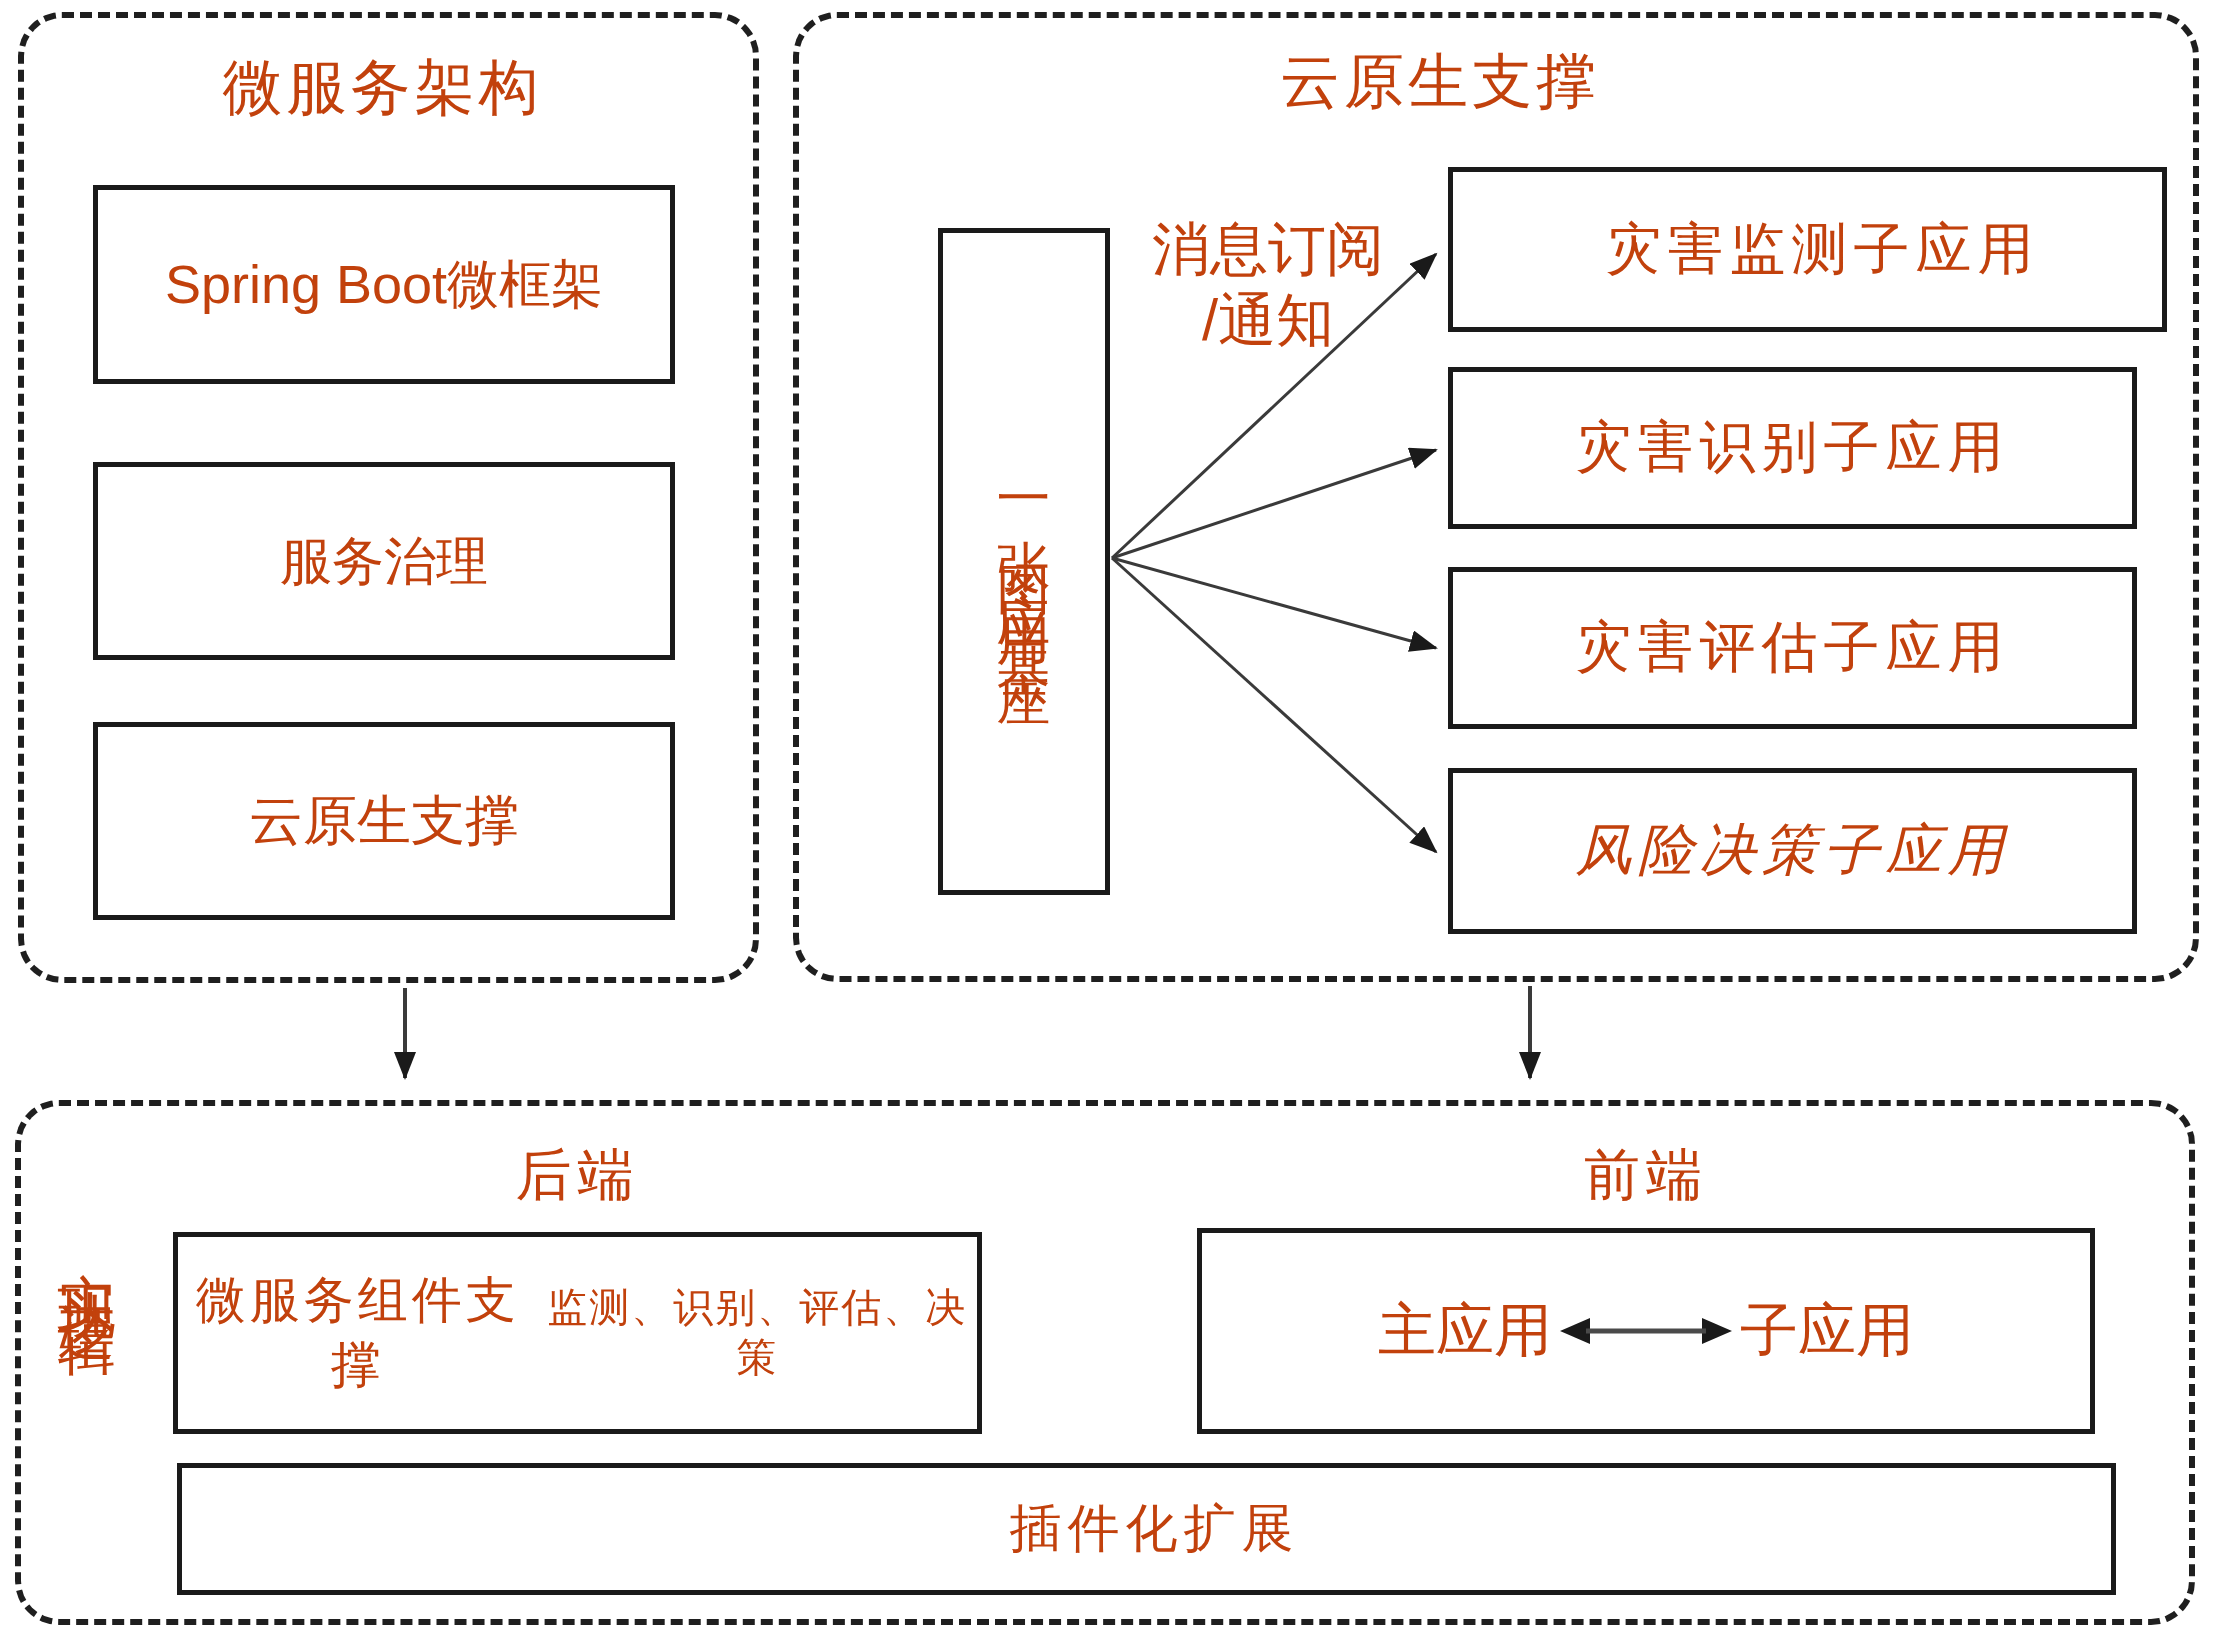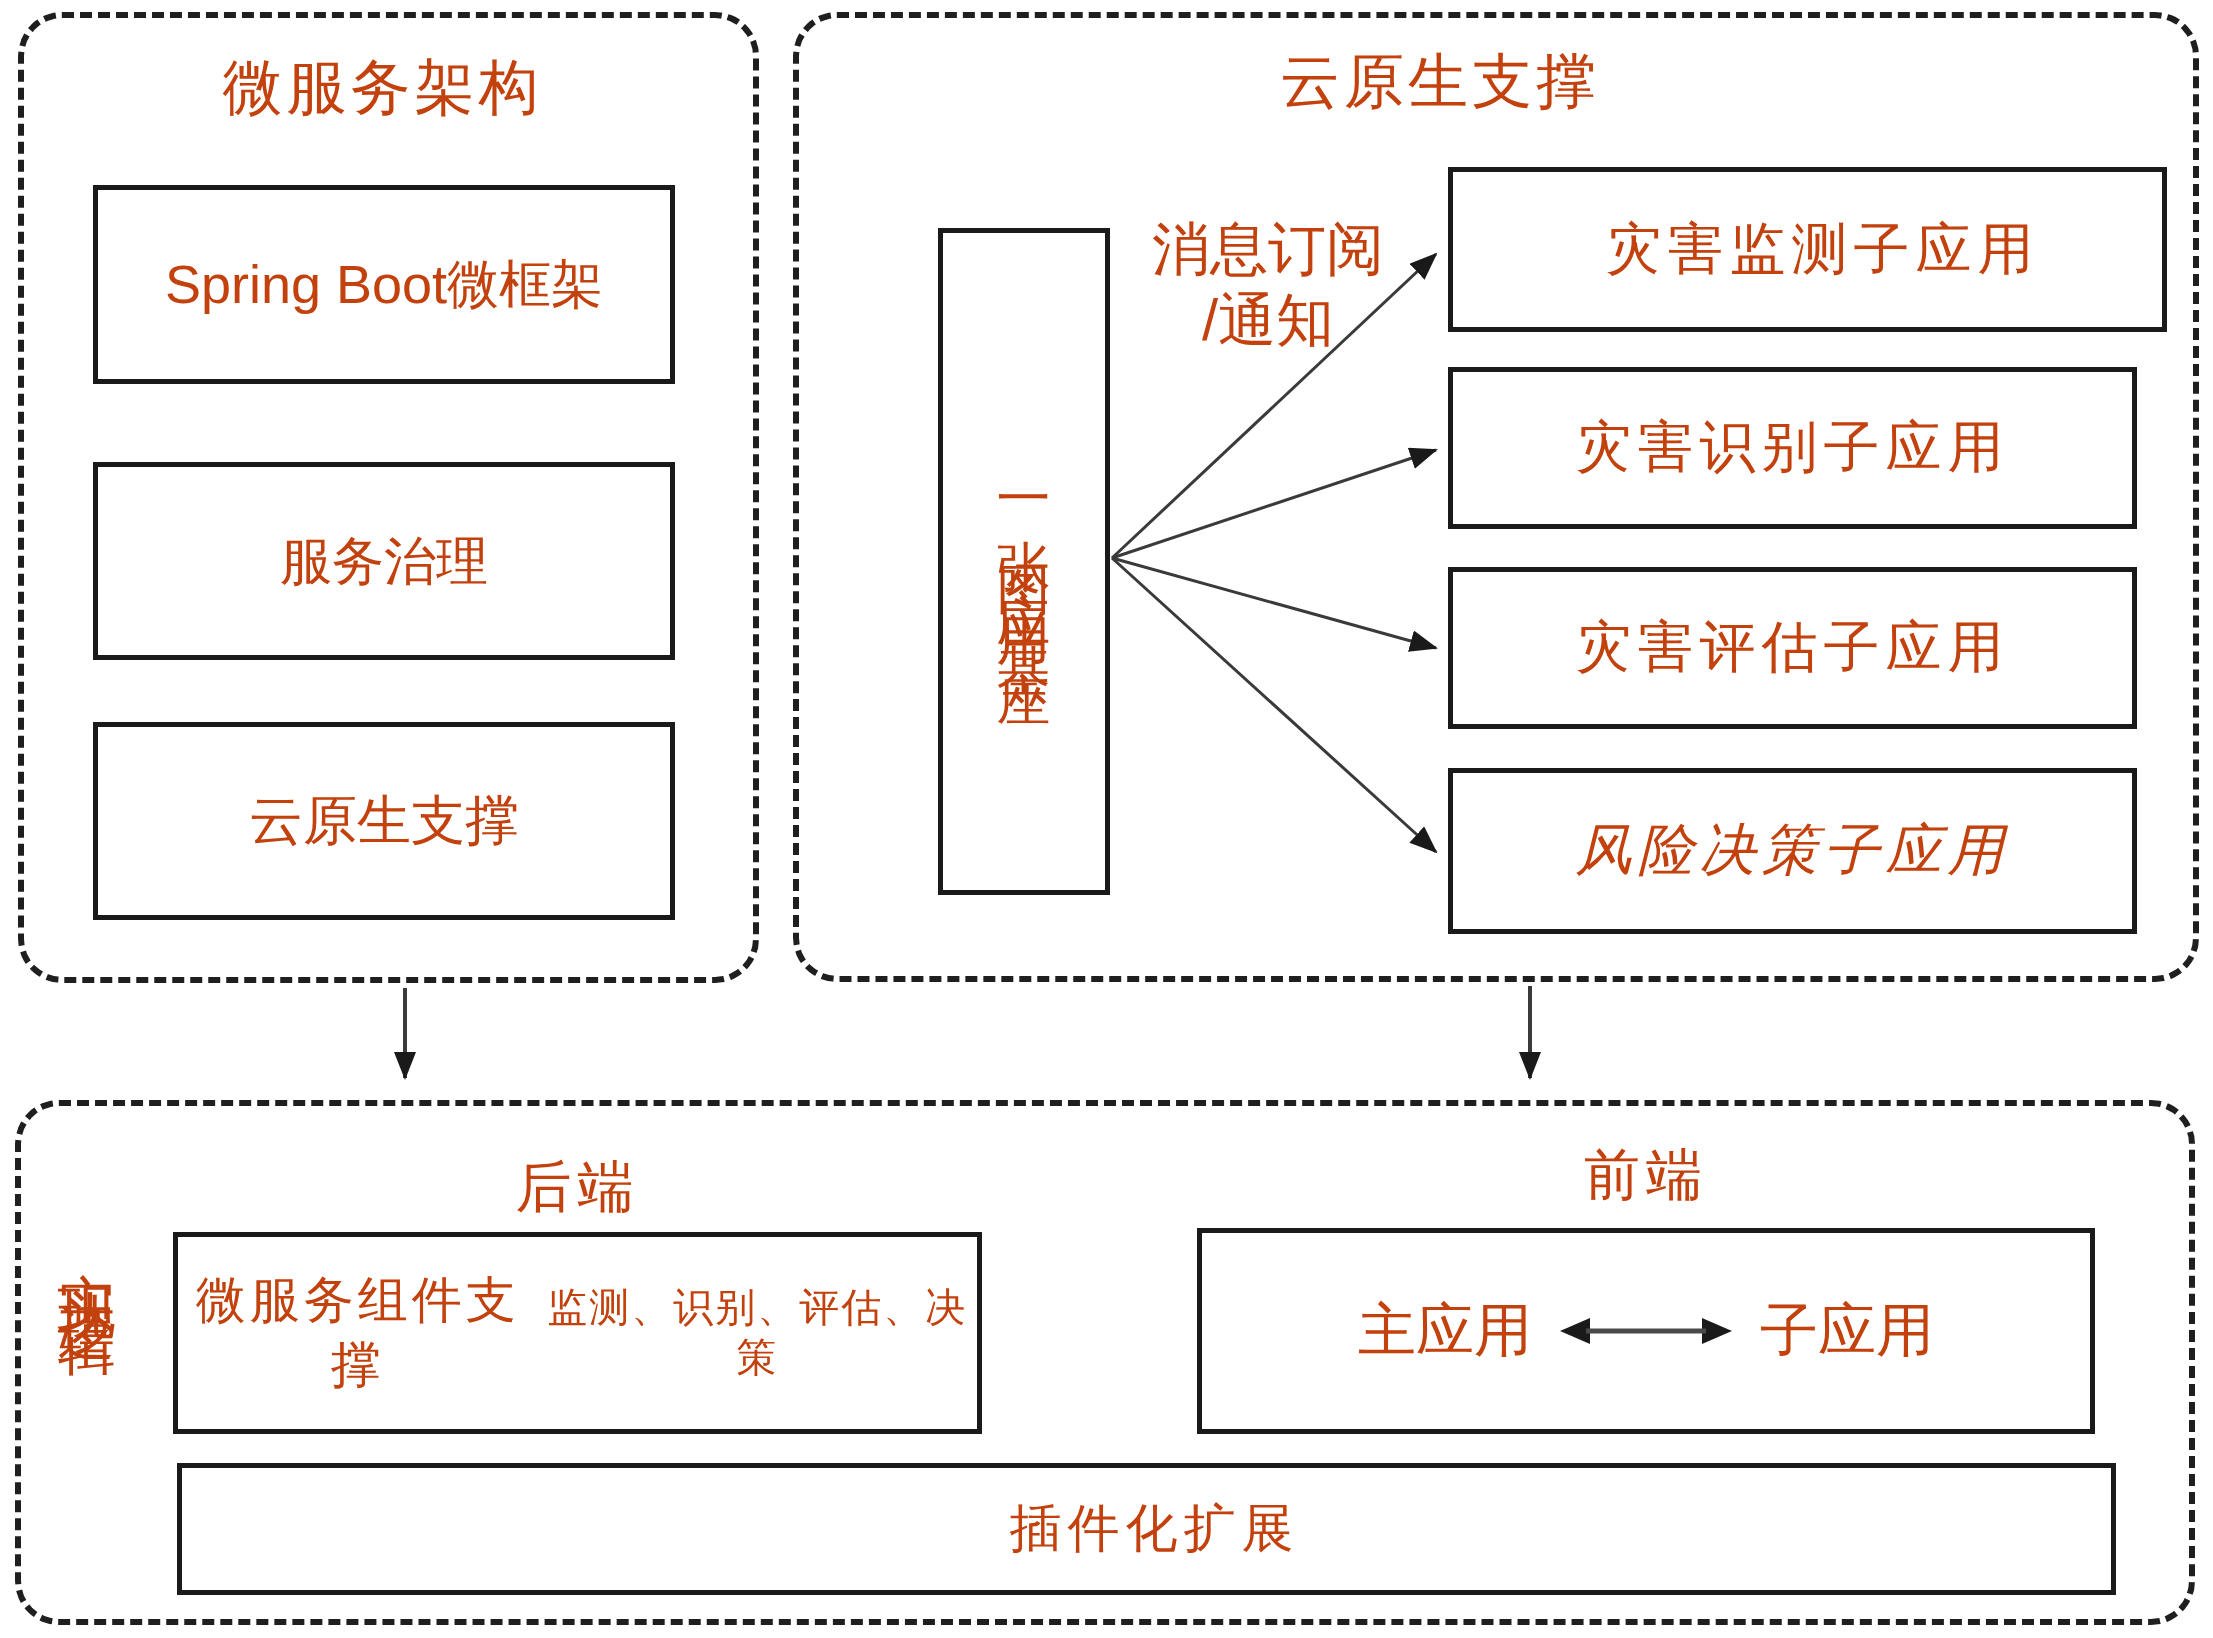--- a/index.html
+++ b/index.html
@@ -56,21 +56,21 @@
     font-size:56px;
     letter-spacing:6px;
   }
   .backend-title{font-size:50px;letter-spacing:4px;line-height:1.3;}
   .backend-sub{font-size:40px;letter-spacing:2px;line-height:1.25;font-family:Liberation Serif, serif;}
   .plugin-label{font-size:52px;letter-spacing:6px;}
   .frontend-row{
     display:flex;
     align-items:center;
     justify-content:center;
-    gap:24px;
+    gap:4px;
     font-size:58px;
   }
   svg.arrow-layer{
     position:absolute;left:0;top:0;
     pointer-events:none;
   }
 </style>
 </head>
 <body>
 
@@ -135,21 +135,21 @@
   </div>
 
   <div class="solid-box" style="left:1448px;top:768px;width:679px;height:156px;font-style:italic;">
     <div class="subapp-label">风险决策子应用</div>
   </div>
 
   <div class="dashed-panel" style="left:15px;top:1100px;width:2168px;height:513px;"></div>
 
   <div class="v-text side-text" style="position:absolute;left:48px;top:1225px;height:310px;">实现逻辑</div>
 
-  <div class="section-header" style="left:173px;top:1138px;width:809px;margin-top:12px;">后端</div>
+  <div class="section-header" style="left:173px;top:1138px;width:809px;">后端</div>
 
   <div class="section-header" style="left:1197px;top:1138px;width:898px;">前端</div>
 
   <div class="solid-box" style="left:173px;top:1232px;width:799px;height:192px;">
     <div class="backend-title">微服务组件支撑</div>
     <div class="backend-sub">监测、识别、评估、决策</div>
   </div>
 
   <div class="solid-box" style="left:1197px;top:1228px;width:888px;height:196px;">
     <div class="frontend-row">

